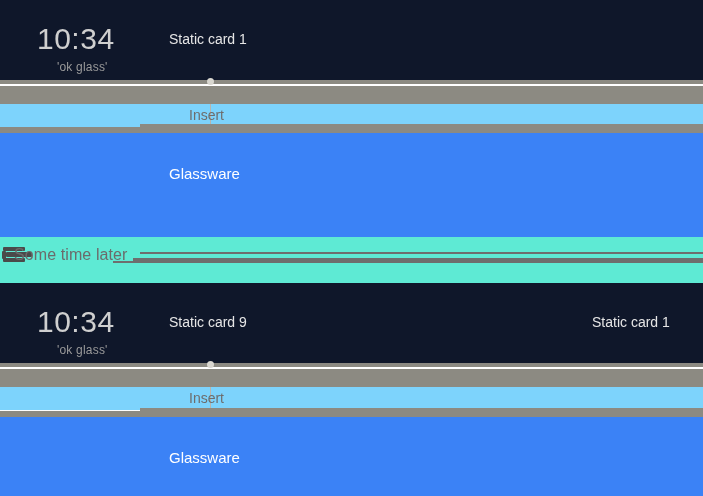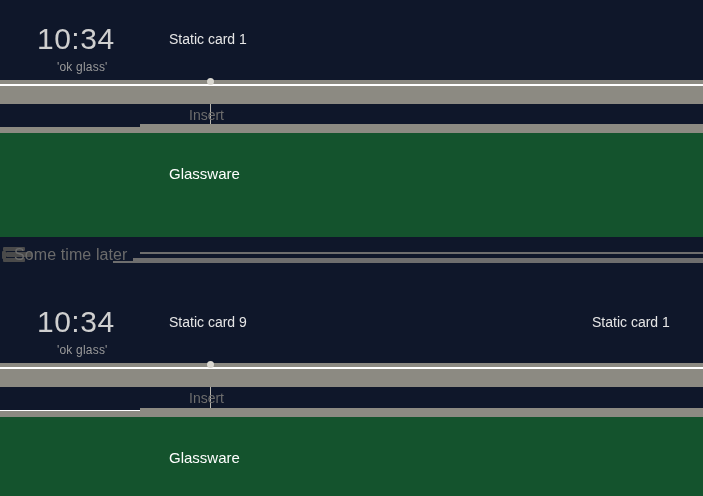--- a/index.html
+++ b/index.html
@@ -43,46 +43,46 @@
     color:#e6e6e6;
     font-weight:400;
     white-space:nowrap;
   }
 
   
   .graybar{background:#8c8a82;}
   .whitegap{background:#ffffff;}
 
   
-  .insert-row{background:#0f172a;text-decoration:underline;}
+  .insert-row{background:#7dd3fc;text-decoration:underline;}
   .insert-label{
     position:absolute;
     font-size:14px;
     color:#6d6d6d;
     white-space:nowrap;
   }
   .insert-divider{
     position:absolute;
     width:1px;
     background:#b7b5ae;
   }
 
   
   .glassware{
-    background:#14532d;
+    background:#3b82f6;
   }
   .glassware-label{
     position:absolute;
     font-size:15px;
     color:#ffffff;
     white-space:nowrap;
   }
 
   
-  .later-band{background:#0f172a;}
+  .later-band{background:#5eead4;}
   .later-label{
     position:absolute;
     font-size:16px;
     color:#6b6b6b;
     white-space:nowrap;
     letter-spacing:0.1px;
   }
   .later-rule{
     position:absolute;
     background:#6e6e6e;

